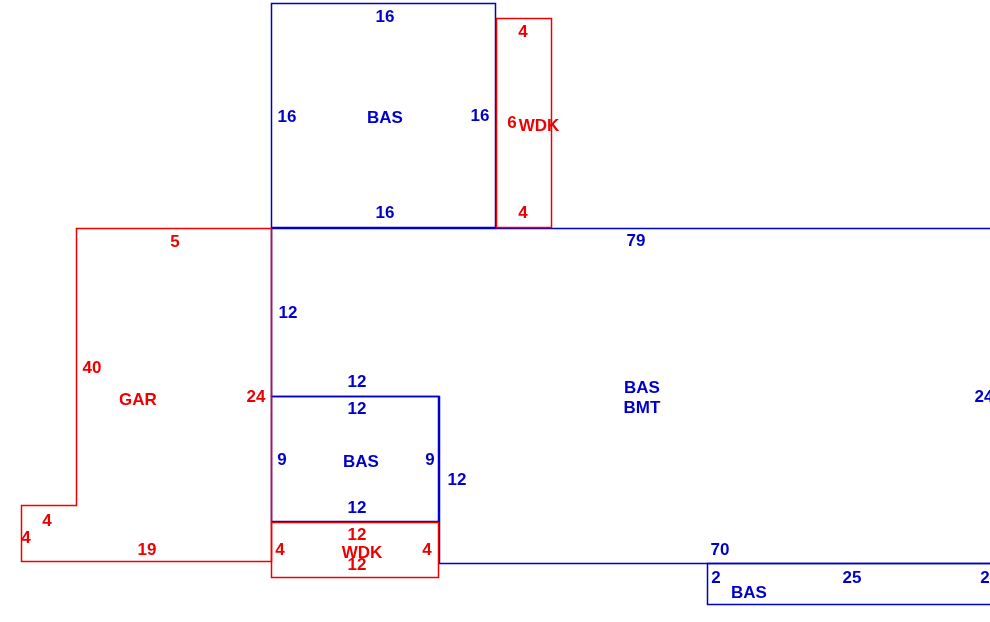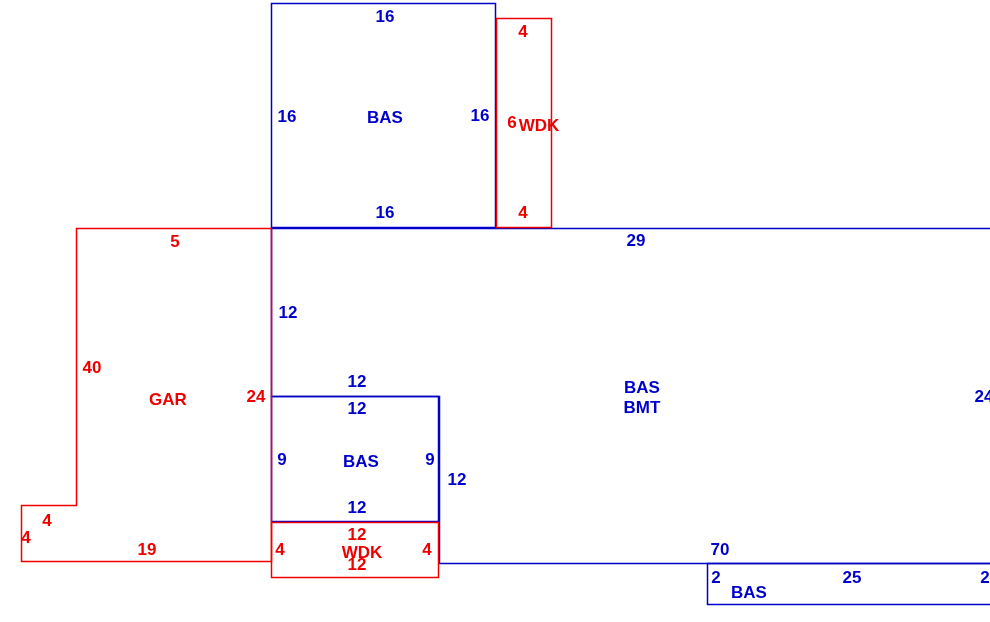--- a/index.html
+++ b/index.html
@@ -50,27 +50,27 @@
   <span class="lbl blue" style="left:464px;top:115px">16</span>
   <span class="lbl blue" style="left:369px;top:212px">16</span>
 
   <span class="lbl red" style="left:507px;top:31px">4</span>
   <span class="lbl red" style="left:496px;top:122px">6</span>
   <span class="lbl red" style="left:523px;top:125px">WDK</span>
   <span class="lbl red" style="left:507px;top:212px">4</span>
 
   <span class="lbl red" style="left:159px;top:241px">5</span>
   <span class="lbl red" style="left:76px;top:367px">40</span>
-  <span class="lbl red" style="left:152px;top:399px">GAR</span>
+  <span class="lbl red" style="left:122px;top:399px">GAR</span>
   <span class="lbl red" style="left:240px;top:396px">24</span>
   <span class="lbl red" style="left:31px;top:520px">4</span>
   <span class="lbl red" style="left:10px;top:537px">4</span>
   <span class="lbl red" style="left:131px;top:549px">19</span>
 
-  <span class="lbl blue" style="left:620px;top:240px">29</span>
+  <span class="lbl blue" style="left:620px;top:240px">79</span>
   <span class="lbl blue" style="left:272px;top:312px">12</span>
   <span class="lbl blue" style="left:341px;top:381px">12</span>
   <span class="lbl blue" style="left:626px;top:387px">BAS</span>
   <span class="lbl blue" style="left:626px;top:407px">BMT</span>
   <span class="lbl blue" style="left:968px;top:396px">24</span>
   <span class="lbl blue" style="left:441px;top:479px">12</span>
   <span class="lbl blue" style="left:704px;top:549px">70</span>
 
   <span class="lbl blue" style="left:341px;top:408px">12</span>
   <span class="lbl blue" style="left:266px;top:459px">9</span>

